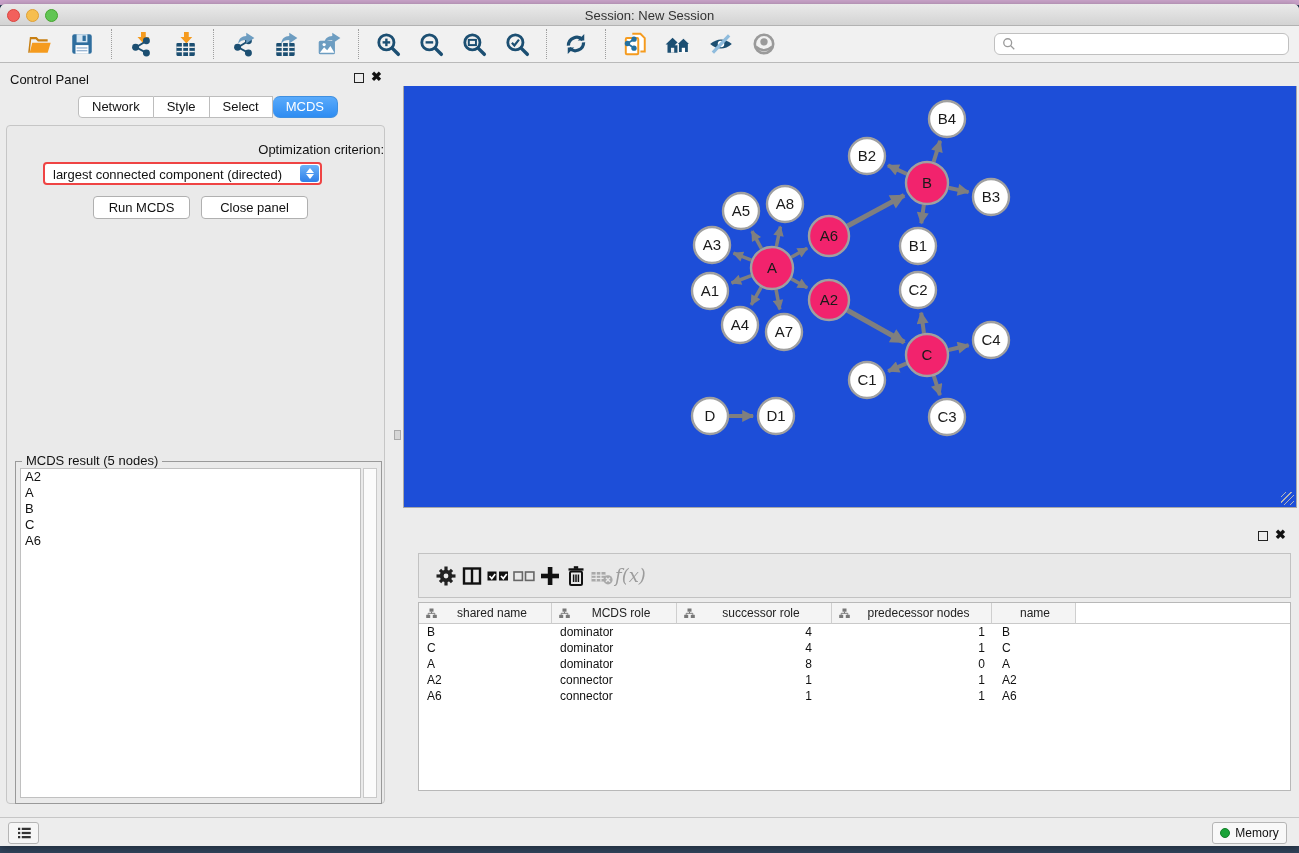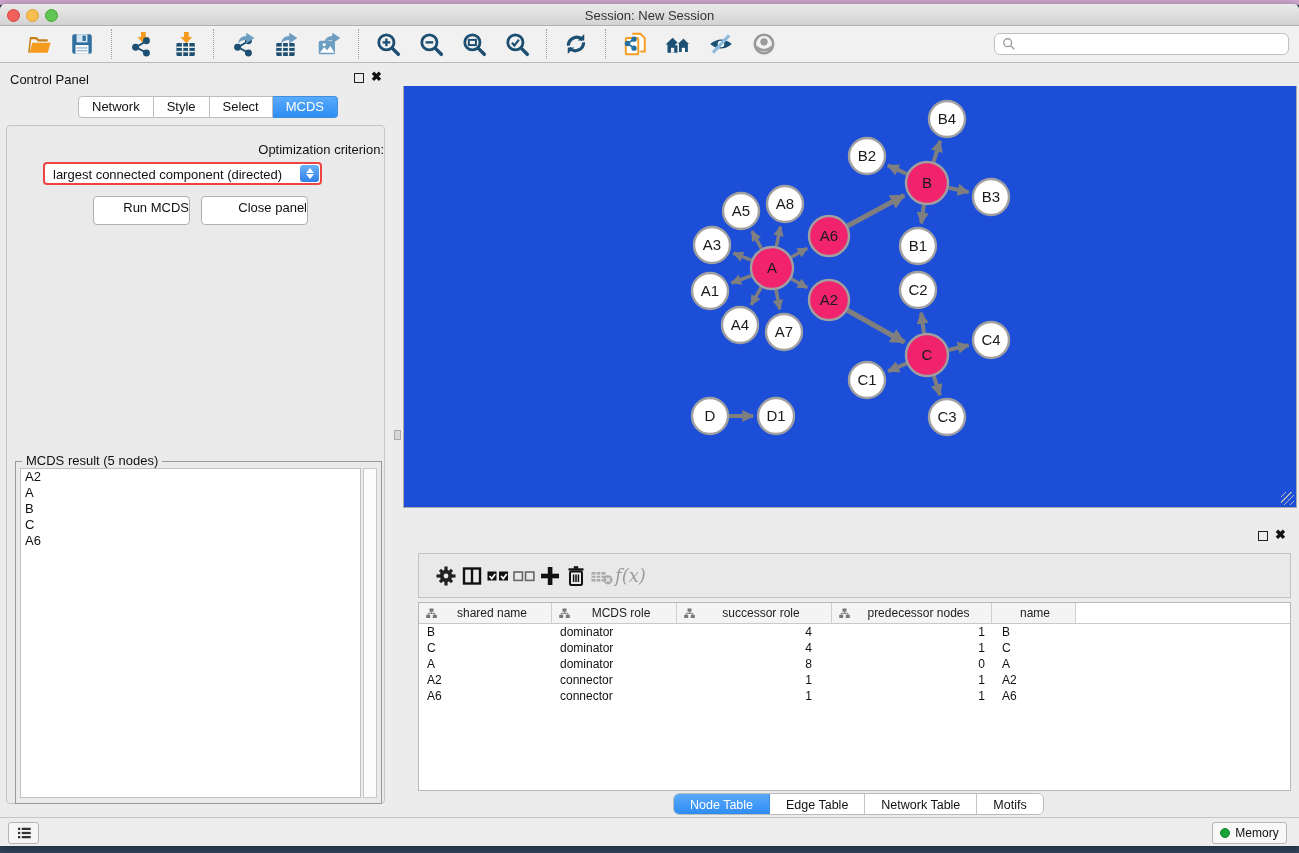--- a/index.html
+++ b/index.html
@@ -40,36 +40,36 @@
   .float-btn { position:absolute; width:10px; height:10px; border:1.5px solid #222; top:10px; cursor:pointer; }
   .close-btn { position:absolute; top:7px; font-size:13px; font-weight:bold; color:#111; cursor:pointer; line-height:14px; }
   .cp-float { right:28px; } .cp-close { right:10px; }
 
   .cp-tabs { position:absolute; left:78px; top:33px; display:flex; height:22px; }
   .cp-tabs .tab, .tp-tabs .tab { background:#fff; border:1px solid #bdbdbd; border-left:none;
     font-size:13px; line-height:20px; padding:0 13px; color:#111; cursor:pointer; }
   .cp-tabs .tab:first-child { border-left:1px solid #bdbdbd; border-radius:4px 0 0 4px; }
   .cp-tabs .tab:last-child { border-radius:0 4px 4px 0; }
   .cp-tabs .tab.active, .tp-tabs .tab.active {
-    background:linear-gradient(#59aafb,#2e8cf2); color:#fff; border-color:#3f8fe0; }
+    background:linear-gradient(#59aafb,#2e8cf2); color:#fff; border-color:#3f8fe0;border-radius:7px; }
 
   .cp-content { position:absolute; left:6px; right:7px; top:62px; bottom:13px;
     background:#eaeaea; border:1px solid #c6c6c6; border-radius:4px; }
   .opt-label { position:absolute; top:16px; left:0; right:0; text-align:right; font-size:13px; color:#111; }
   .dropdown { position:absolute; left:36px; top:36px; width:279px; height:23px; background:#fff;
     border:2px solid #ef4444; border-radius:4px; cursor:pointer; }
   .dropdown .dd-value { position:absolute; left:8px; top:3px; font-size:13px; color:#111; }
   .dd-stepper { position:absolute; right:1px; top:1px; bottom:1px; width:19px; border-radius:3px;
     background:linear-gradient(#6cb3f9,#2f7fe8); }
   .dd-stepper .up, .dd-stepper .down { position:absolute; left:50%; transform:translateX(-50%);
     width:0; height:0; border-left:4px solid transparent; border-right:4px solid transparent; }
   .dd-stepper .up   { top:3px;  border-bottom:5px solid #fff; }
   .dd-stepper .down { bottom:3px; border-top:5px solid #fff; }
-  .btn { position:absolute; top:70px; height:29px; background:#fff; border:1px solid #b0b0b0;
-    border-radius:4px; font-size:13px; color:#111; text-align:right; line-height:21px; cursor:pointer; }
+  .btn { position:absolute; top:70px; height:23px; background:#fff; border:1px solid #b0b0b0;
+    border-radius:4px; font-size:13px; color:#111; text-align:center; line-height:21px; cursor:pointer; }
   .btn-run { left:86px; width:97px; }
   .btn-close-panel { left:194px; width:107px; }
 
   .fieldset { position:absolute; left:8px; width:367px; top:335px; height:343px; border:1px solid #999; }
   .fieldset .legend { position:absolute; top:-9px; left:6px; background:#eaeaea; padding:0 4px;
     font-size:13px; color:#111; }
   .mcds-list { position:absolute; left:4px; top:6px; right:20px; bottom:5px;
     background:#fff; border:1px solid #c0c0c0; overflow:hidden; }
   .mcds-item { font-size:13px; line-height:16px; padding-left:4px; color:#111; cursor:default; }
   .mcds-scroll { position:absolute; right:4px; top:6px; bottom:5px; width:14px;
@@ -594,26 +594,20 @@
             <div class="td">A6</div>
             <div class="td">connector</div>
             <div class="td num-s">1</div>
             <div class="td num-p">1</div>
             <div class="td name-col">A6</div>
             <div class="td"></div>
           </div>
         </div>
     </div>
 
-    <div class="tp-tabs">
-        <span class="tab active">Node Table</span>
-        <span class="tab">Edge Table</span>
-        <span class="tab">Network Table</span>
-        <span class="tab">Motifs</span>
-      </div>
   </div>
 
   <div class="status-bar">
     <div class="list-btn">
       <svg viewBox="0 0 24 24" width="18" height="18">
         <g fill="#333">
           <rect x="4" y="5" width="3" height="3"></rect>
             <rect x="9" y="5" width="12" height="3"></rect>
           <rect x="4" y="10.5" width="3" height="3"></rect>
             <rect x="9" y="10.5" width="12" height="3"></rect>

